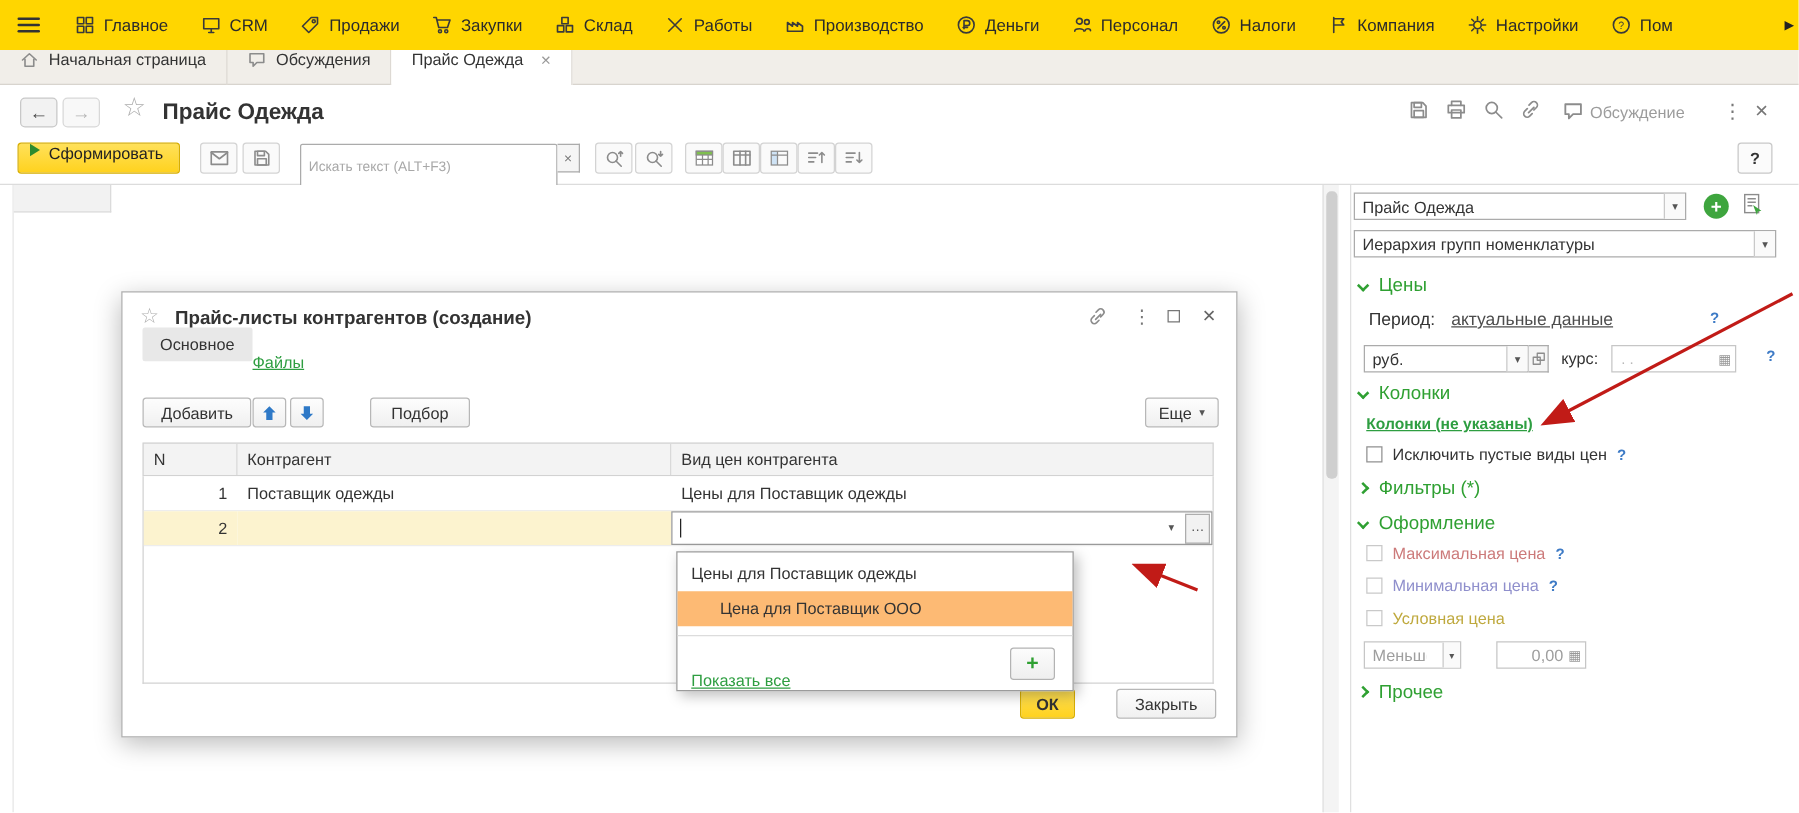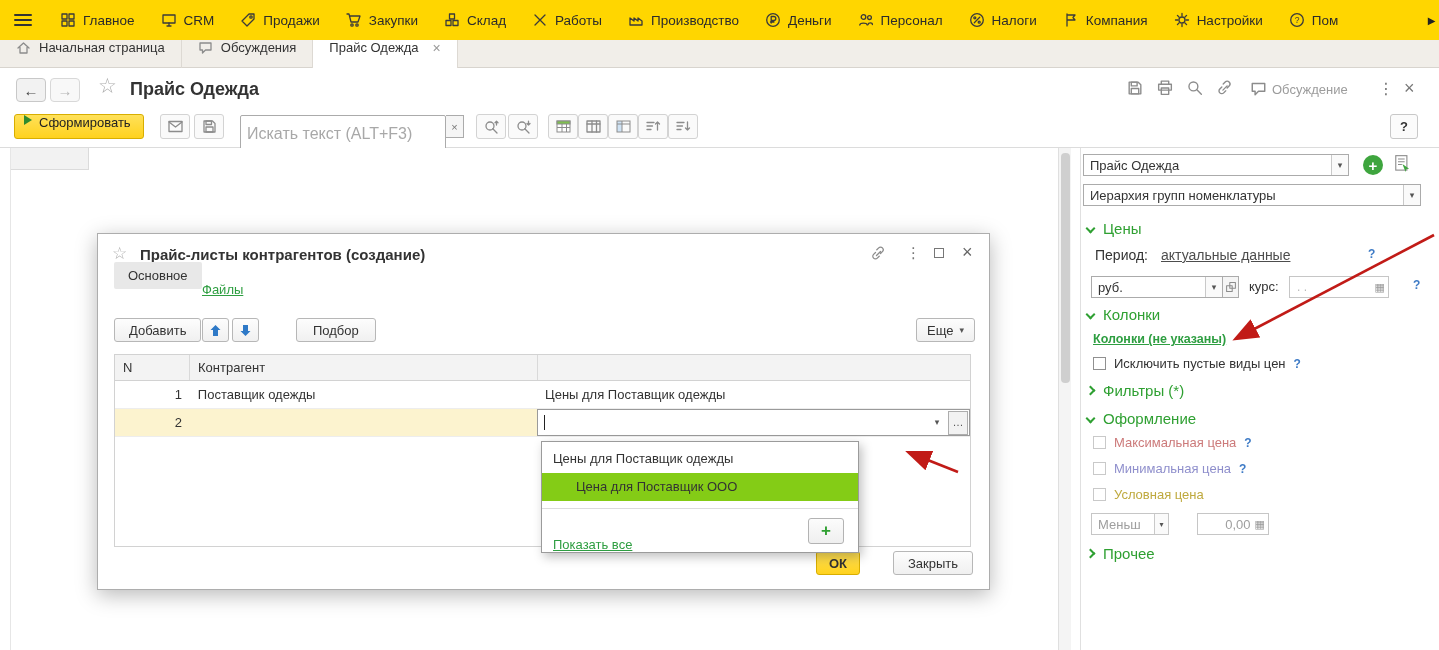--- a/index.html
+++ b/index.html
@@ -26,21 +26,21 @@
   .fh{left:0;top:68px;width:1439px;height:80px;background:#fff;border-bottom:1px solid #DCDCDC;}
   .navbtn{width:30px;height:24px;background:#F2F2F2;border:1px solid #C8C8C8;border-radius:4px;display:flex;align-items:center;justify-content:center;font-size:15px;color:#444;cursor:pointer;}
   .navbtn.dis{color:#B5B5B5;background:#F8F8F8;border-color:#D8D8D8;}
   .title{font-size:18px;font-weight:bold;color:#333;}
   .graytxt{font-size:13px;color:#9C9C9C;}
   .winglyph{font-size:16px;color:#777;cursor:pointer;}
 
   .gen-btn{height:25px;display:flex;align-items:flex-start;gap:7px;padding:0 12px 0 9px;background:linear-gradient(#FFE15A,#FFD21E);border:1px solid #D8AE00;border-radius:3px;font-size:13px;color:#222;cursor:pointer;}
   .play{width:0;height:0;border-left:8px solid #2E8B2E;border-top:5px solid transparent;border-bottom:5px solid transparent;}
   .icobtn{width:30px;height:25px;border:1px solid #D3D3D3;background:#FAFAFA;border-radius:3px;display:flex;align-items:center;justify-content:center;cursor:pointer;}
-  .searchbox{height:38px;border:1px solid #ABABAB;border-radius:2px;font-size:16px;padding:0 6px;color:#333;outline:none;font-family:inherit;}
+  .searchbox{height:38px;border:1px solid #ABABAB;border-radius:2px;font-size:11px;padding:0 6px;color:#333;outline:none;font-family:inherit;}
   .searchbox::placeholder{color:#A8A8A8;}
   .clearbtn{width:18px;height:23px;border:1px solid #ABABAB;border-left:none;background:#F5F5F5;font-size:11px;color:#777;display:flex;align-items:center;justify-content:center;cursor:pointer;}
   .helpbtn{width:28px;height:25px;border:1px solid #C8C8C8;background:#FBFBFB;border-radius:3px;font-size:13px;font-weight:bold;color:#333;display:flex;align-items:center;justify-content:center;cursor:pointer;}
 
   
   .content{left:10px;top:148px;width:1048px;height:502px;background:#fff;border-left:1px solid #E6E6E6;}
   .corner-cell{left:0;top:0;width:78px;height:22px;background:#F2F2F2;border-right:1px solid #DBDBDB;border-bottom:1px solid #DBDBDB;}
   .vscroll{left:1058px;top:148px;width:13px;height:502px;background:#F4F4F4;border-left:1px solid #DFDFDF;}
   .vthumb{left:2px;top:5px;width:9px;height:230px;background:#CFCFCF;border-radius:4px;}
 
@@ -64,21 +64,21 @@
   .c2{width:348px;}
   .c3{width:434px;}
   .yellow-cell{background:#FCF3CF;}
   .edit-cell{display:flex;align-items:center;outline:1px solid #9A9A9A;outline-offset:-1px;background:#fff;padding:0!important;}
   .caret{width:1px;height:15px;background:#222;margin-left:7px;}
   .cell-dd{width:18px;text-align:center;color:#555;font-size:9px;margin-left:auto;cursor:pointer;}
   .cell-more{width:20px;height:24px;border:1px solid #ADADAD;background:#F2F2F2;margin:1px 2px 1px 2px;display:flex;align-items:center;justify-content:center;font-size:11px;color:#555;cursor:pointer;}
 
   .dropdown{left:443px;top:207px;width:318px;height:112px;background:#fff;border:1px solid #9B9B9B;box-shadow:3px 4px 10px rgba(0,0,0,.25);z-index:20;padding-top:3px;}
   .ditem{height:28px;line-height:28px;padding:0 11px;font-size:13px;color:#333;white-space:nowrap;cursor:pointer;}
-  .ditem.sel{background:#84cc16;padding-left:34px;}
+  .ditem.sel{background:#fdba74;padding-left:34px;}
   .ddiv{position:absolute;left:0;right:0;top:66px;border-top:1px solid #DCDCDC;}
   .dfoot{position:absolute;left:0;right:0;top:67px;bottom:0;display:flex;align-items:center;justify-content:space-between;padding:0 14px 0 11px;}
   .plusbtn{width:36px;height:26px;border:1px solid #B3B3B3;border-radius:3px;background:linear-gradient(#FCFCFC,#EFEFEF);color:#2FA032;font-size:17px;font-weight:bold;display:flex;align-items:center;justify-content:center;cursor:pointer;}
 
   
   .sidebar{left:1080px;top:148px;width:359px;height:502px;background:#fff;border-left:1px solid #E0E0E0;font-size:13px;}
   .combo{position:absolute;height:22px;border:1px solid #ABABAB;background:#fff;display:flex;align-items:center;font-size:13px;color:#333;}
   .combo .cv{flex:1;padding:0 6px;white-space:nowrap;overflow:hidden;}
   .combo .cd{width:17px;align-self:stretch;border-left:1px solid #C9C9C9;display:flex;align-items:center;justify-content:center;font-size:9px;color:#555;background:#FAFAFA;cursor:pointer;}
   .greenplus{width:20px;height:20px;border-radius:50%;background:#3EA53E;color:#fff;font-size:15px;font-weight:bold;display:flex;align-items:center;justify-content:center;cursor:pointer;}
@@ -355,20 +355,21 @@
   <div class="abs btn" style="left:198px;top:84px;height:24px;padding:0 16px;">Подбор</div>
   <div class="abs btn" style="left:818px;top:84px;height:24px;padding:0 10px;gap:6px;">
     <span>Еще</span>
     <span class="ddglyph">▾</span>
   </div>
 
   <div class="abs" style="left:16px;top:120px;width:857px;">
     <div class="tbl-head">
       <div class="hc c1" style="text-align:left;">N</div>
       <div class="hc c2">Контрагент</div>
+      <div class="hc c3" style="border-right:none;">Вид цен контрагента</div>
     </div>
     <div class="tbl-body" style="height:166px;">
       <div class="trow">
         <div class="tc c1">1</div>
         <div class="tc c2">Поставщик одежды</div>
         <div class="tc c3">Цены для Поставщик одежды</div>
       </div>
       <div class="trow">
         <div class="tc c1 yellow-cell">2</div>
         <div class="tc c2 yellow-cell"></div>

